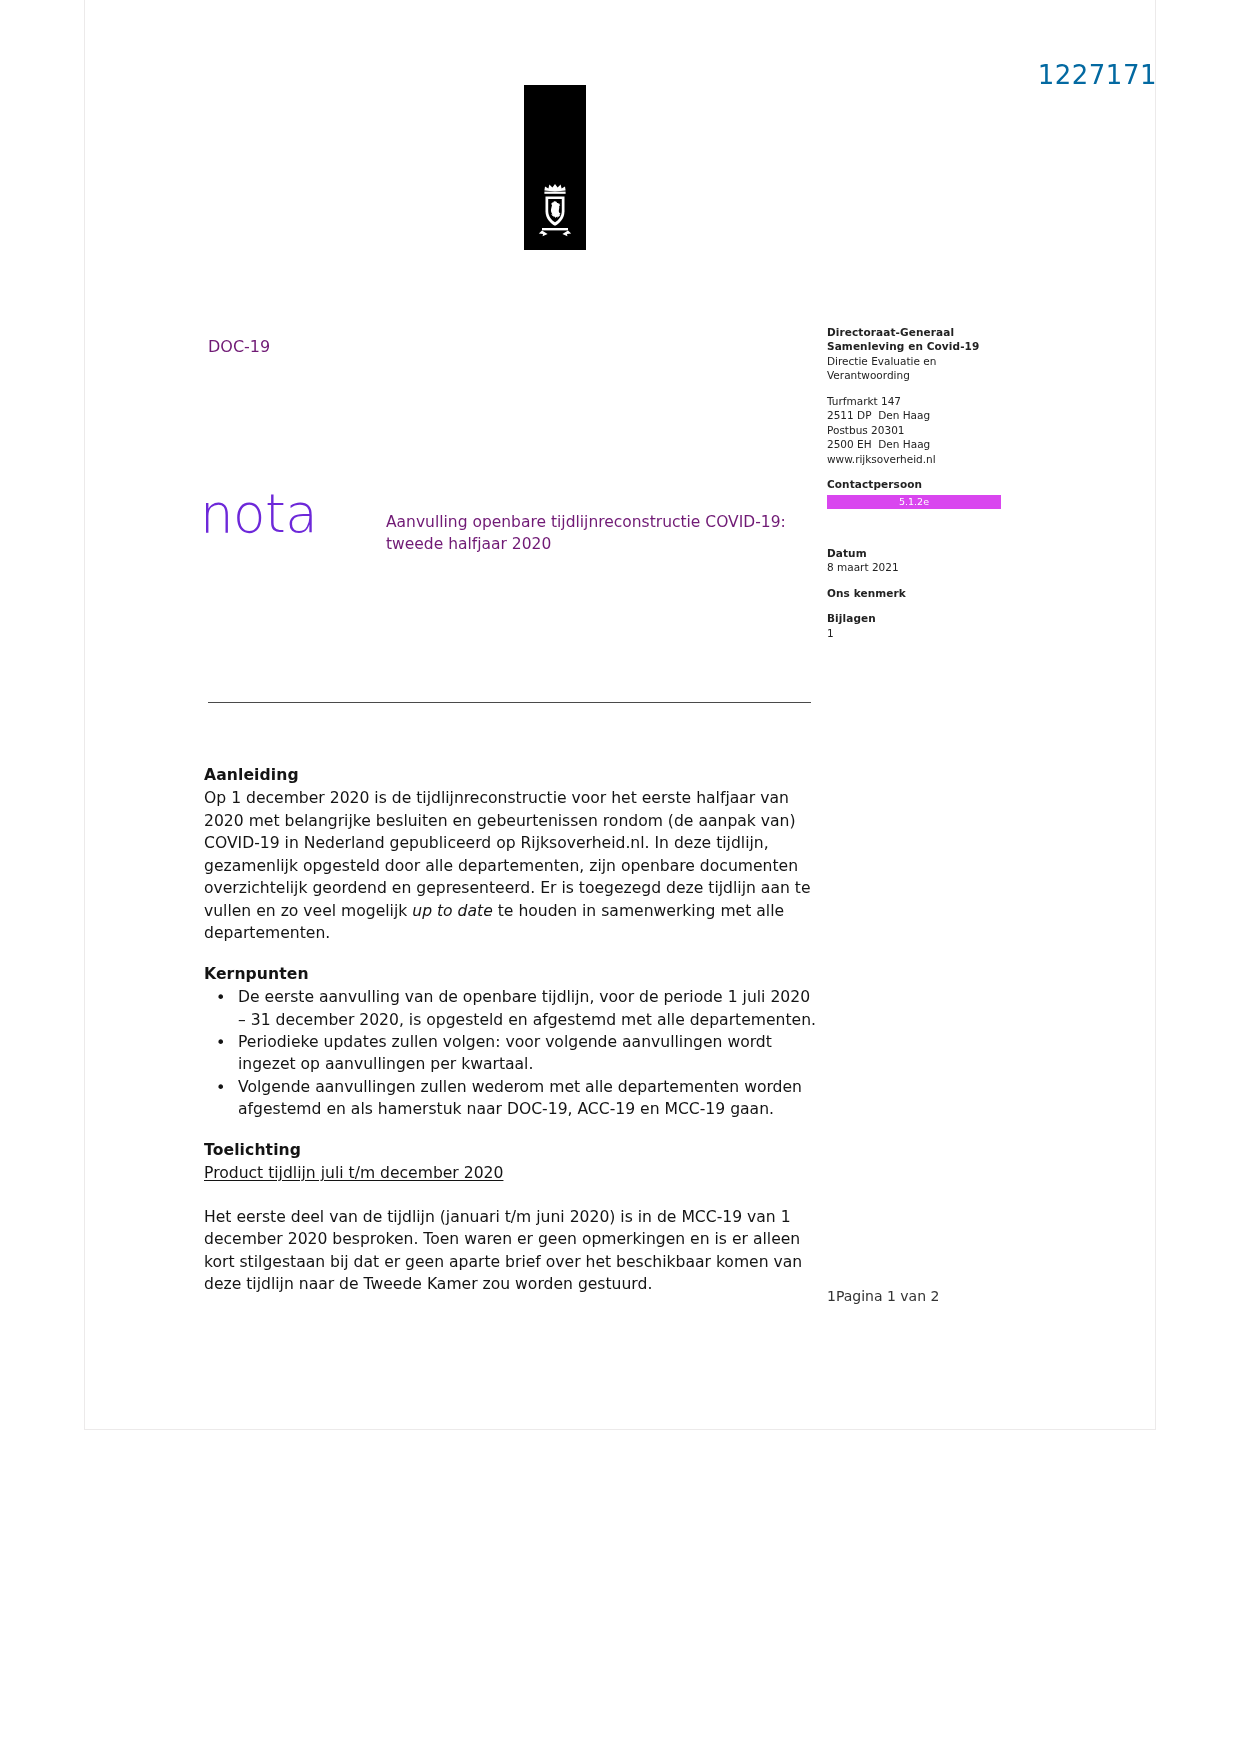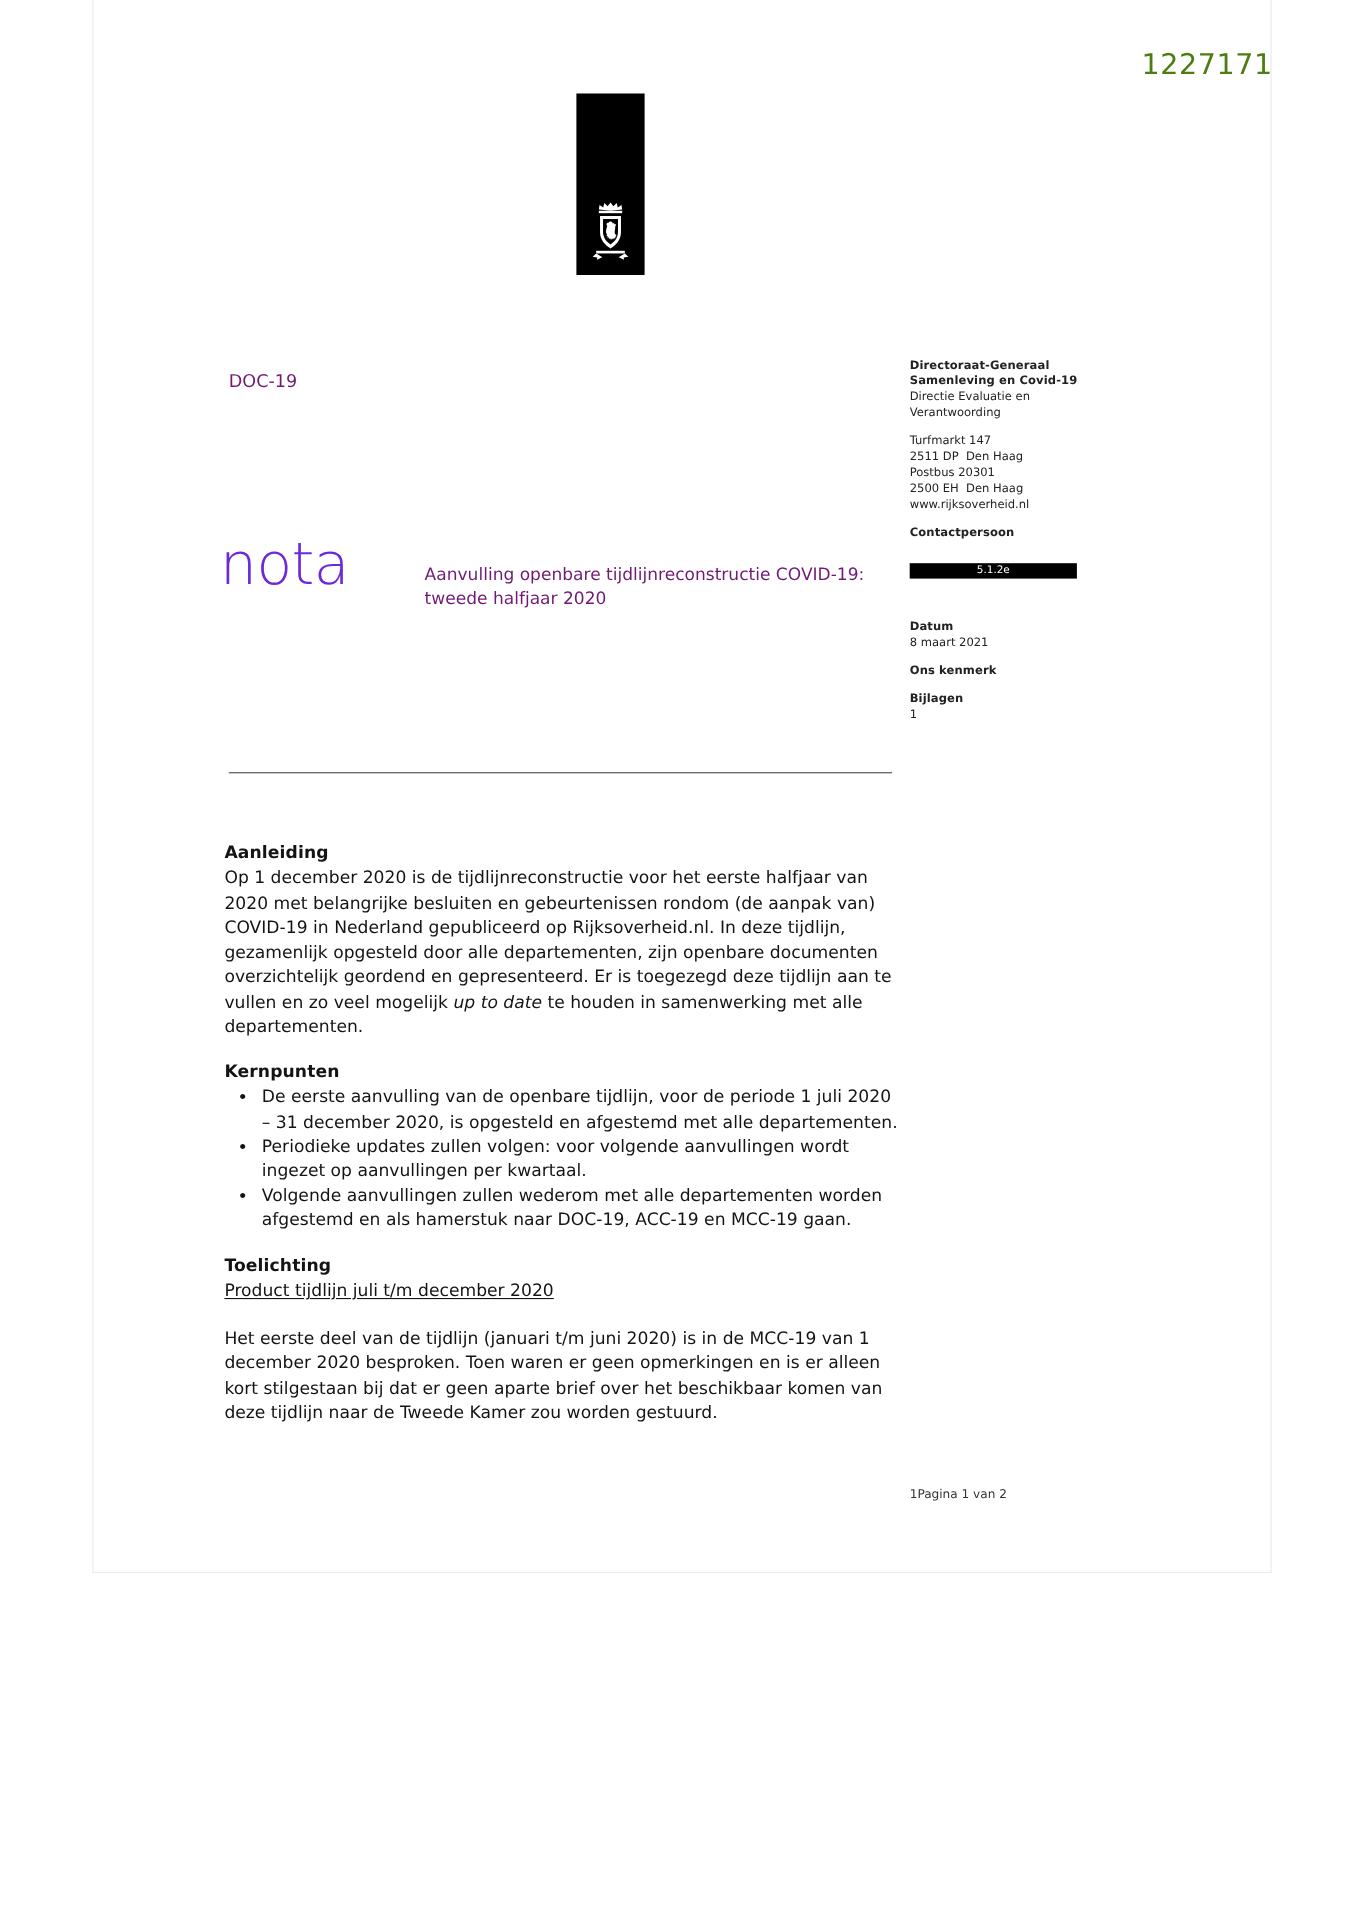--- a/index.html
+++ b/index.html
@@ -29,25 +29,25 @@
     border-right: 1px solid #eceaea;
     border-bottom: 1px solid #eceaea;
     box-sizing: border-box;
     pointer-events: none;
   }
 
   
   .doc-number {
     position: absolute;
     right: 84px;
-    top: 44px;
+    top: 60px;
     font-family: "DejaVu Sans", sans-serif;
     font-size: 26px;
     letter-spacing: 0.5px;
-    color: #4d7c0f;
+    color: #0369a1;
   }
 
   
   .logo-block {
     position: absolute;
     left: 524px;
     top: 85px;
     width: 62px;
     height: 165px;
     background: #000000;
@@ -82,28 +82,28 @@
   }
   .meta .b {
     font-weight: bold;
     letter-spacing: 0.1px;
   }
   .meta-group { margin-bottom: 11px; }
   .meta-group:last-child { margin-bottom: 0; }
   .meta-line { white-space: pre; }
   .redaction {
     display: block;
-    background: #000000;
+    background: #d946ef;
     color: #ffffff;
     text-align: center;
     font-size: 9.5px;
     line-height: 14px;
     height: 14px;
-    width: 152px;
-    margin-top: 20px;
+    width: 174px;
+    margin-top: 3px;
   }
   .meta-spacer { height: 26px; }
 
   
   .nota-title {
     position: absolute;
     left: 200px;
     top: 487px;
     font-family: "DejaVu Sans", sans-serif;
     font-size: 53px;
@@ -171,22 +171,22 @@
     top: 0;
     font-size: 16px;
   }
   .underline { text-decoration: underline; text-underline-offset: 2px; }
   .gap { height: 21px; }
 
   
   .footer {
     position: absolute;
     left: 827px;
-    top: 1352px;
-    font-size: 11px;
+    top: 1288px;
+    font-size: 14px;
     color: #333;
   }
 </style>
 </head>
 <body>
 
 <div class="page">
 
   <div class="scan-edge"></div>
 

